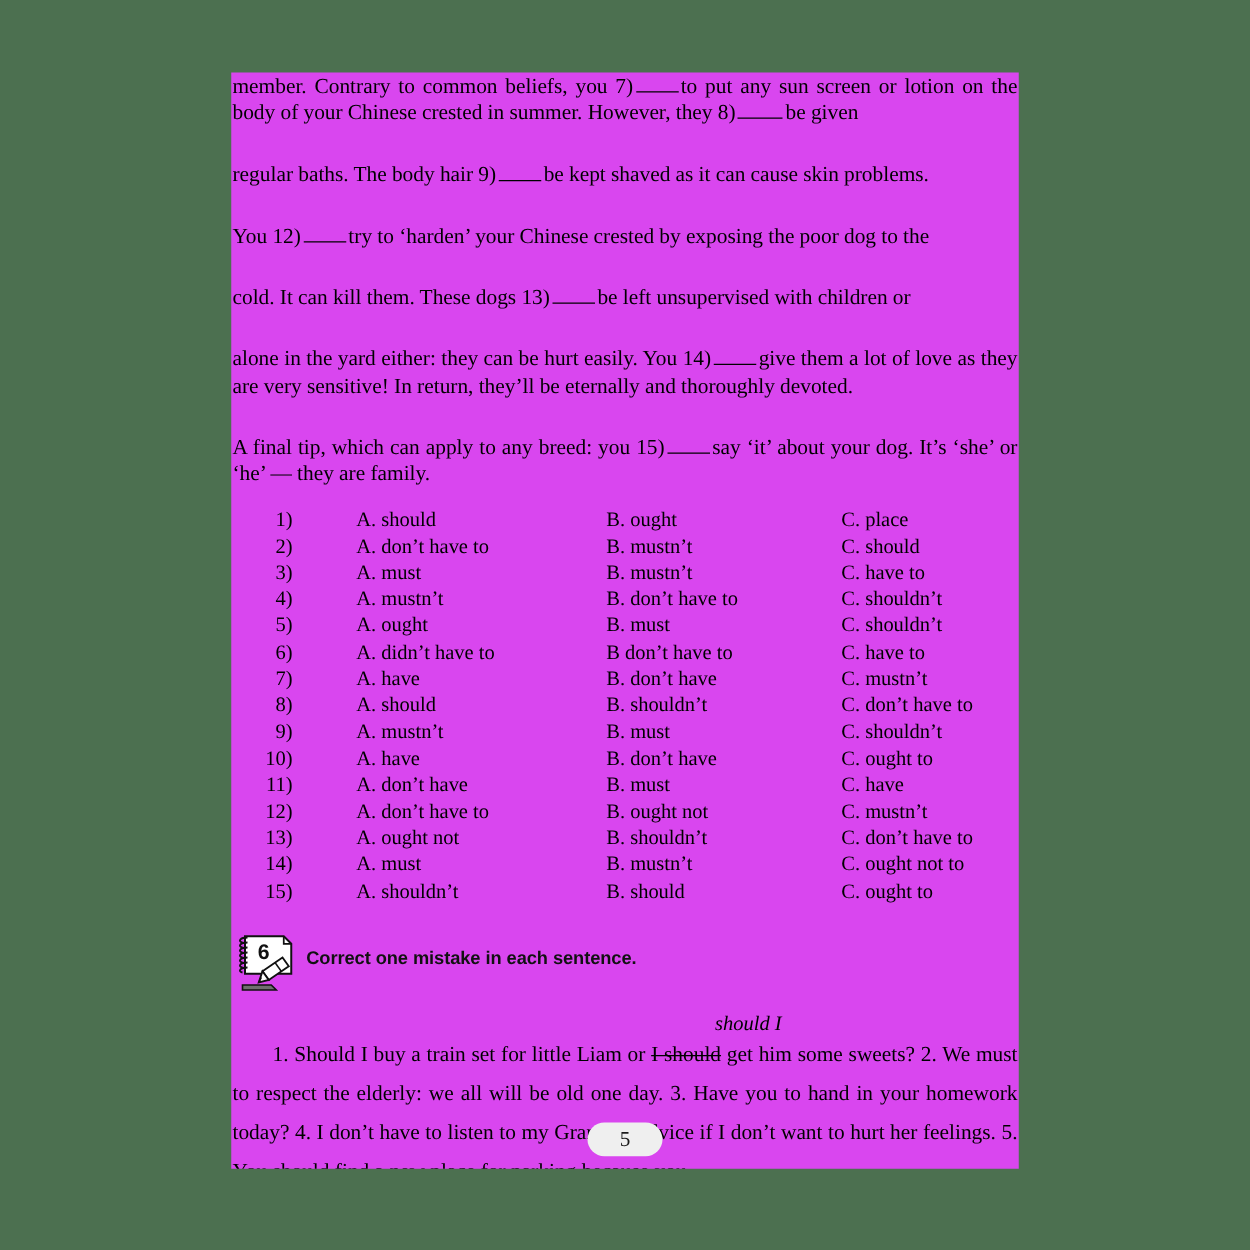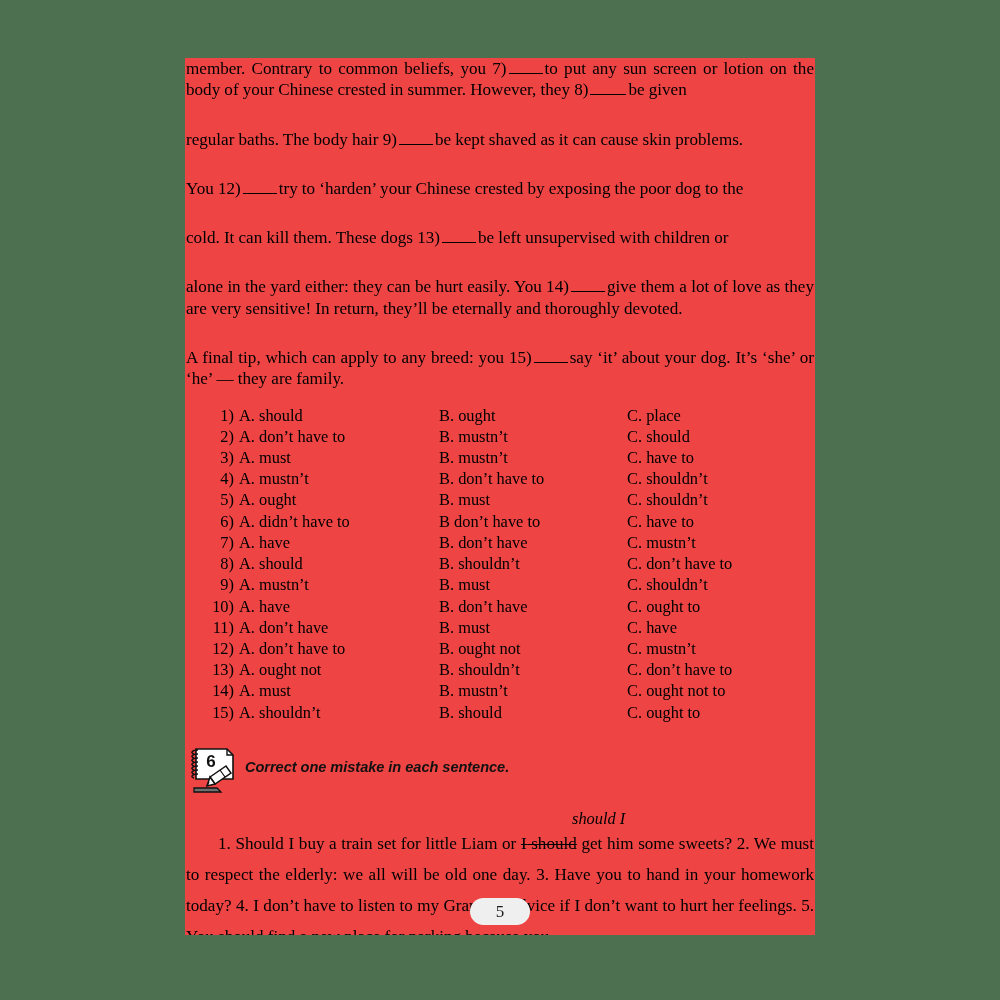--- a/index.html
+++ b/index.html
@@ -13,21 +13,21 @@
     font-family: "Liberation Serif", serif;
     overflow: hidden;
   }
 
   .page-sheet {
     position: absolute;
     left: 185px;
     top: 58px;
     width: 630px;
     height: 877px;
-    background: #ef4444;
+    background: #d946ef;
     box-sizing: border-box;
     padding: 0;
     overflow: hidden;
   }
 
   .doc-body {
     position: absolute;
     left: 0px;
     top: 0px;
     width: 630px;
@@ -76,20 +76,21 @@
   .opt-num {
     width: 30px;
     text-align: right;
     flex: 0 0 30px;
     white-space: pre;
   }
   .opt-a {
     flex: 0 0 200px;
     padding-left: 5px;
     white-space: pre;
+    margin-left: 46px;
   }
   .opt-b {
     flex: 0 0 188px;
     white-space: pre;
   }
   .opt-c {
     flex: 1 1 auto;
     white-space: pre;
   }
 
@@ -109,21 +110,20 @@
   }
   .ex-icon svg { display: block; }
   .ex-title {
     font-family: "Liberation Sans", sans-serif;
     font-size: 14.6px;
     font-weight: bold;
     color: #111;
     letter-spacing: -0.05px;
     margin-top: 14px;
     white-space: pre;
-    font-style: italic;
   }
 
   
   .corrections {
     margin-top: 14px;
   }
   .anno-line {
     position: relative;
     height: 19px;
   }

